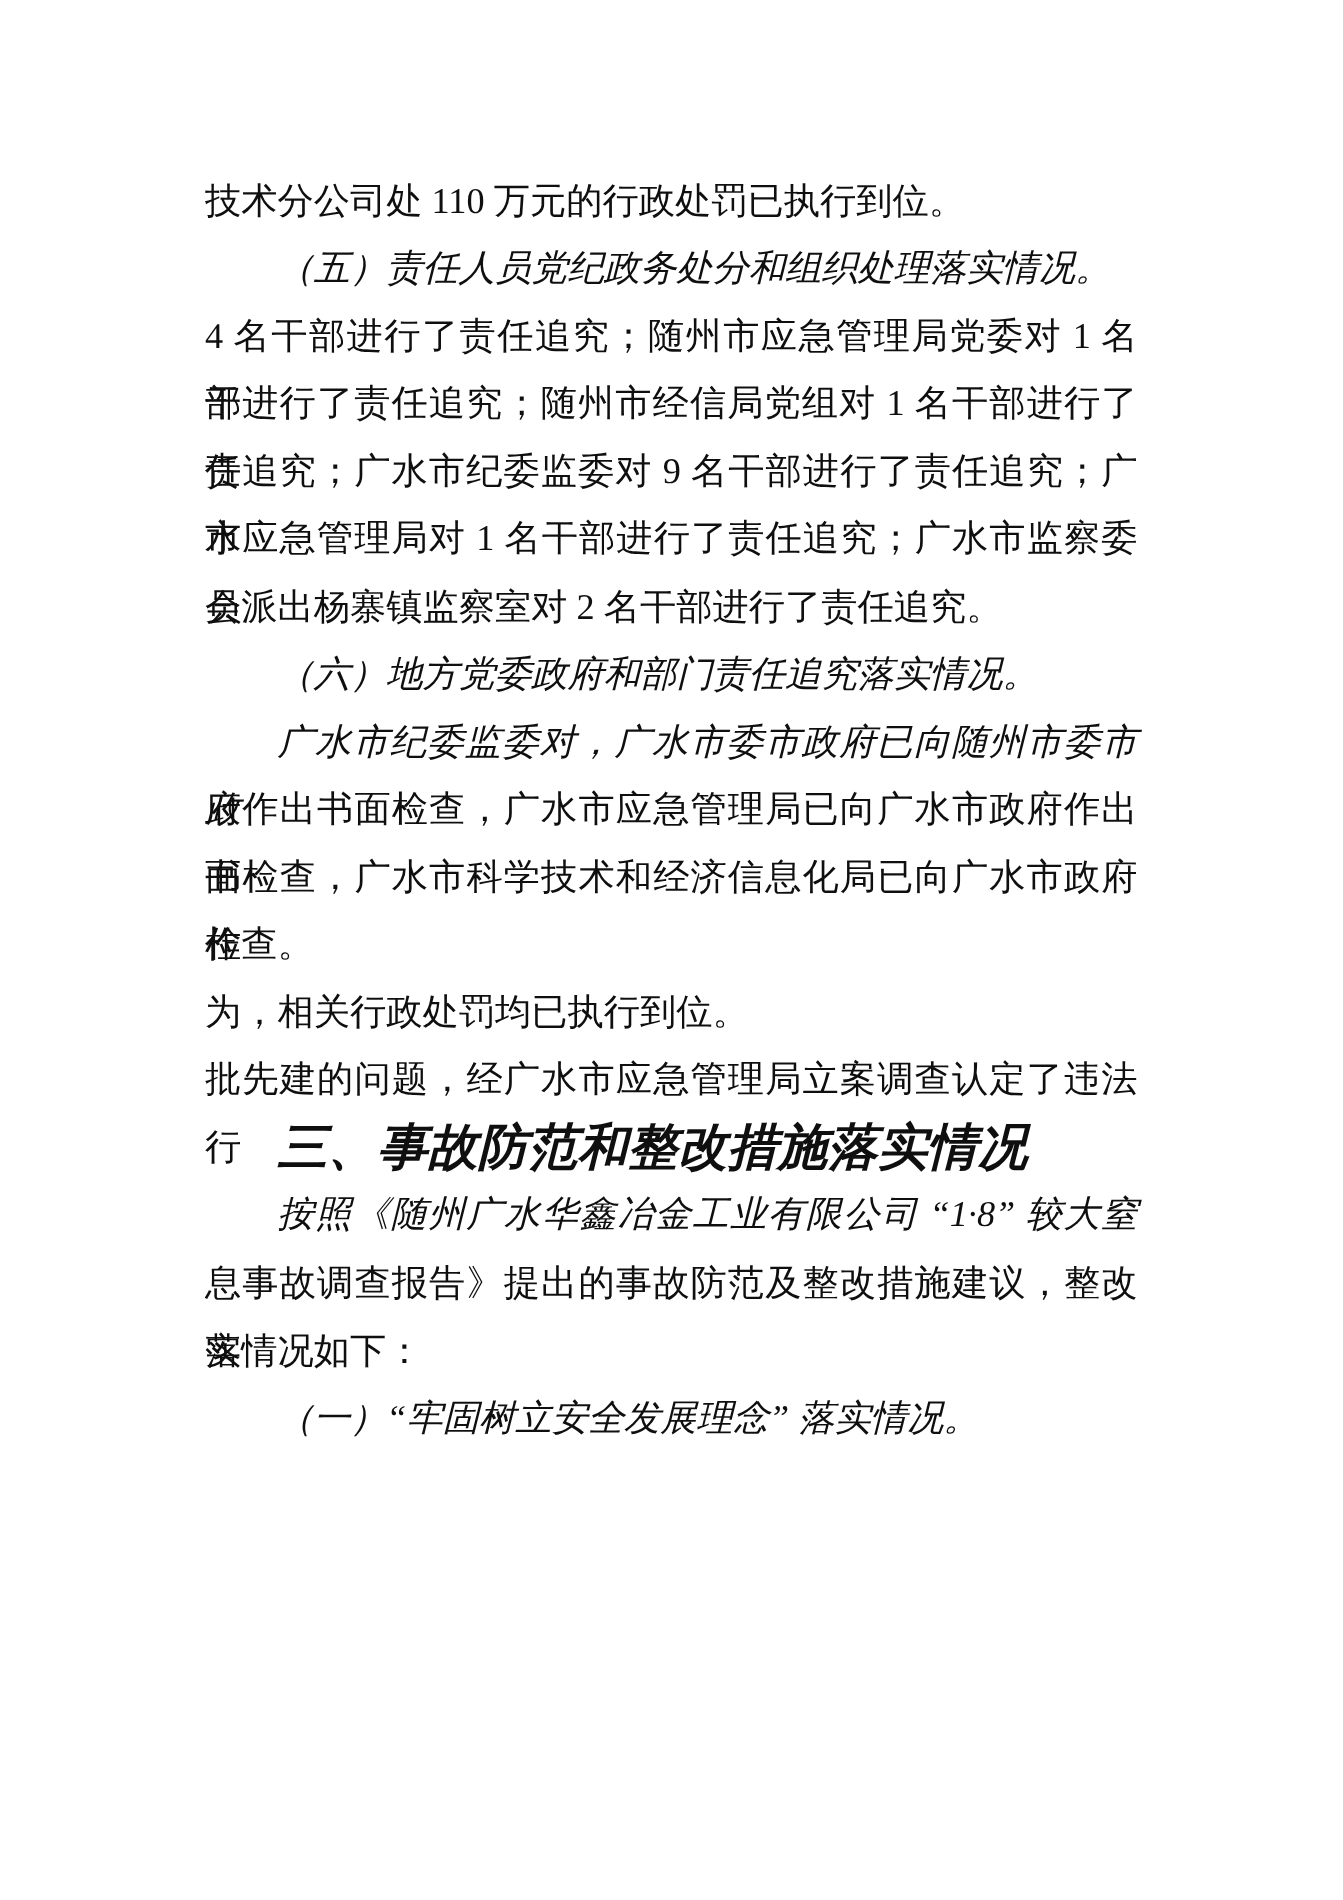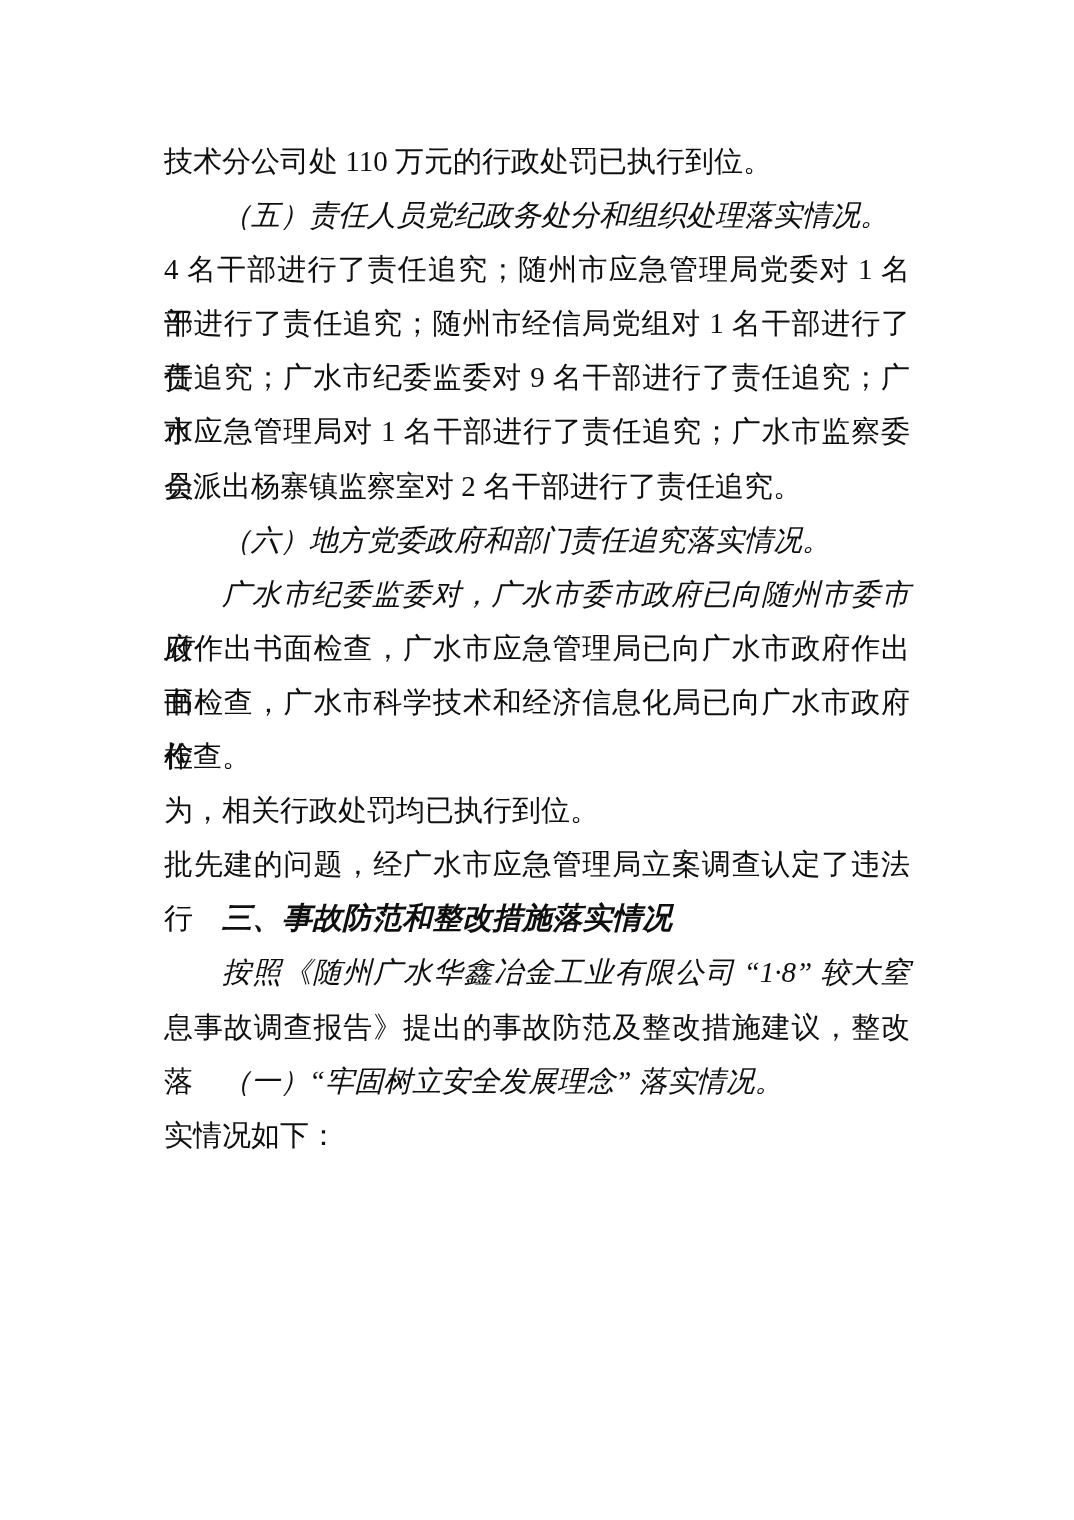--- a/index.html
+++ b/index.html
@@ -36,21 +36,21 @@
     text-align-last: justify;
   }
   
   .indent { text-indent: 58px; font-style: italic; }
   
   .kai { font-weight: 500; }
   
   .heading {
     font-family: "Liberation Sans", "DejaVu Sans", sans-serif;
     font-weight: 700;
-    font-size: 30px;
+    font-size: 40px;
   }
 </style>
 </head>
 <body>
 
 <div class="page">
   <div class="doc">
     <div class="line">技术分公司处 110 万元的行政处罚已执行到位。</div>
     <div class="line indent kai">（五）责任人员党纪政务处分和组织处理落实情况。</div>
     <div class="line j">4 名干部进行了责任追究；随州市应急管理局党委对 1 名干</div>
@@ -61,16 +61,16 @@
     <div class="line indent kai">（六）地方党委政府和部门责任追究落实情况。</div>
     <div class="line indent j">广水市纪委监委对，广水市委市政府已向随州市委市政</div>
     <div class="line j">府作出书面检查，广水市应急管理局已向广水市政府作出书</div>
     <div class="line j">面检查，广水市科学技术和经济信息化局已向广水市政府作</div>
     <div class="line">检查。</div>
     <div class="line">为，相关行政处罚均已执行到位。</div>
     <div class="line j">批先建的问题，经广水市应急管理局立案调查认定了违法行</div>
     <div class="line indent heading">三、事故防范和整改措施落实情况</div>
     <div class="line indent j">按照《随州广水华鑫冶金工业有限公司 “1·8” 较大窒</div>
     <div class="line j">息事故调查报告》提出的事故防范及整改措施建议，整改落</div>
+    <div class="line">实情况如下：</div>
     <div class="line indent kai">（一）“牢固树立安全发展理念” 落实情况。</div>
-    <div class="line">实情况如下：</div>
   </div>
 </div>
 
 </body></html>

